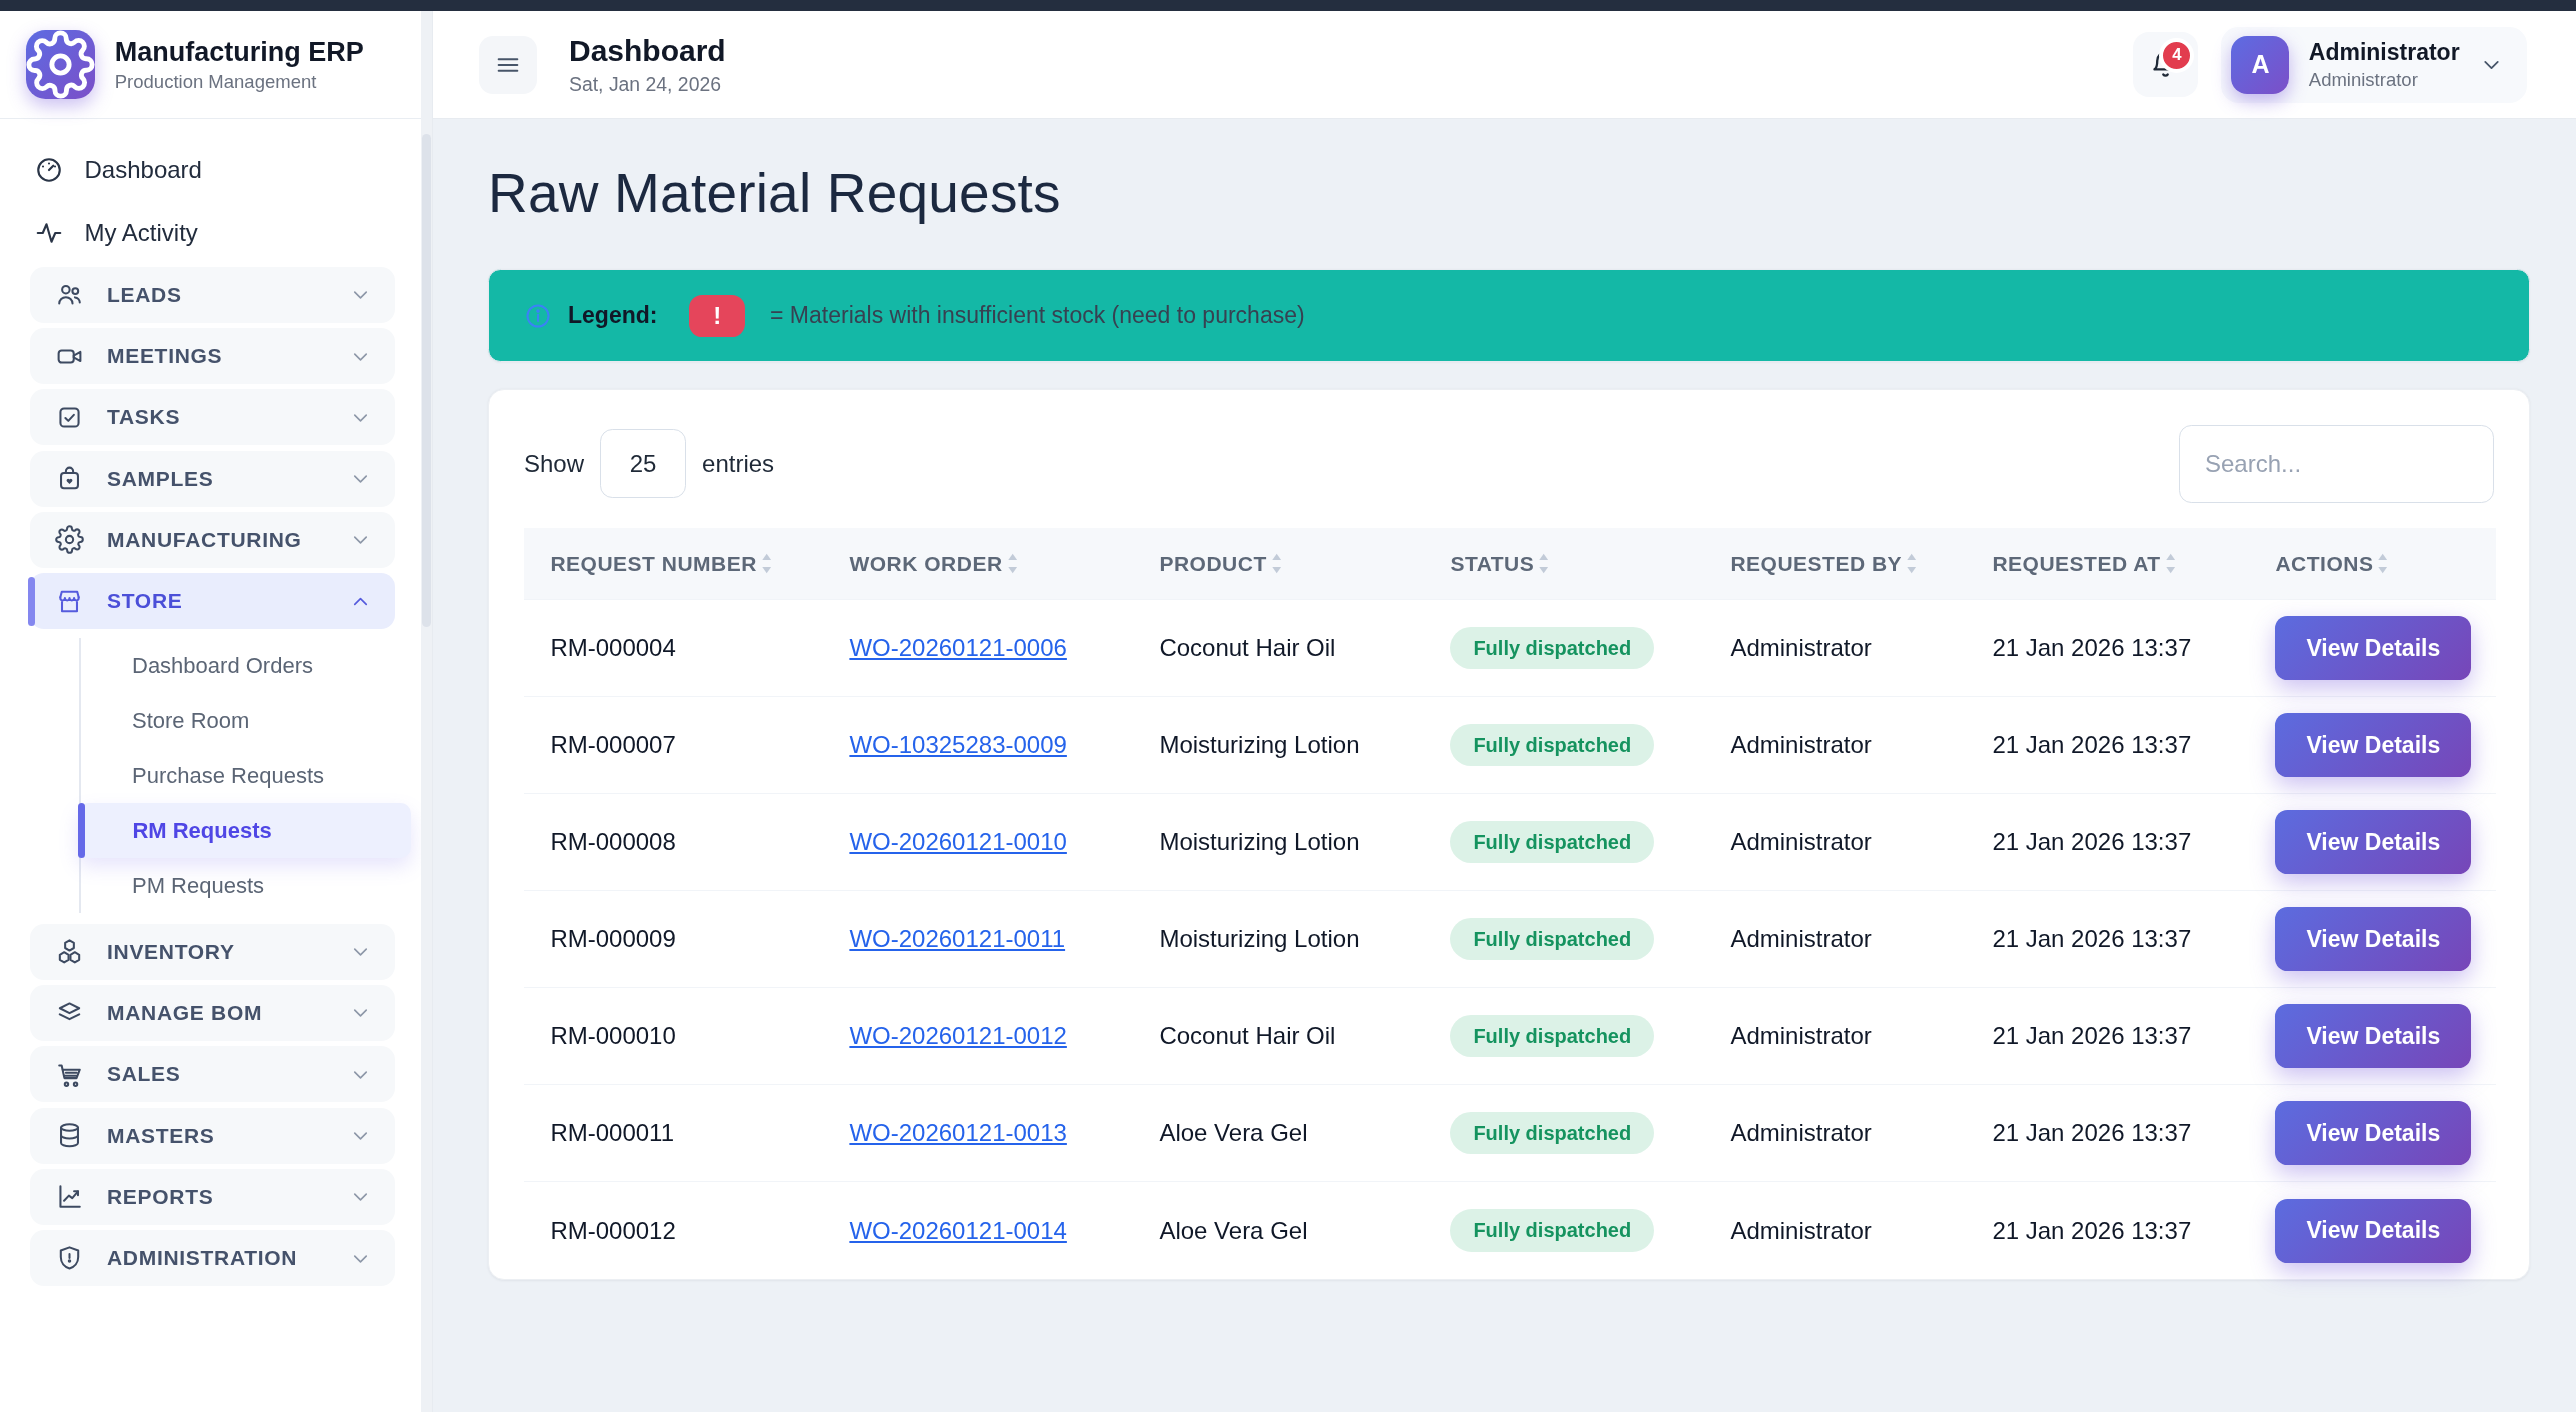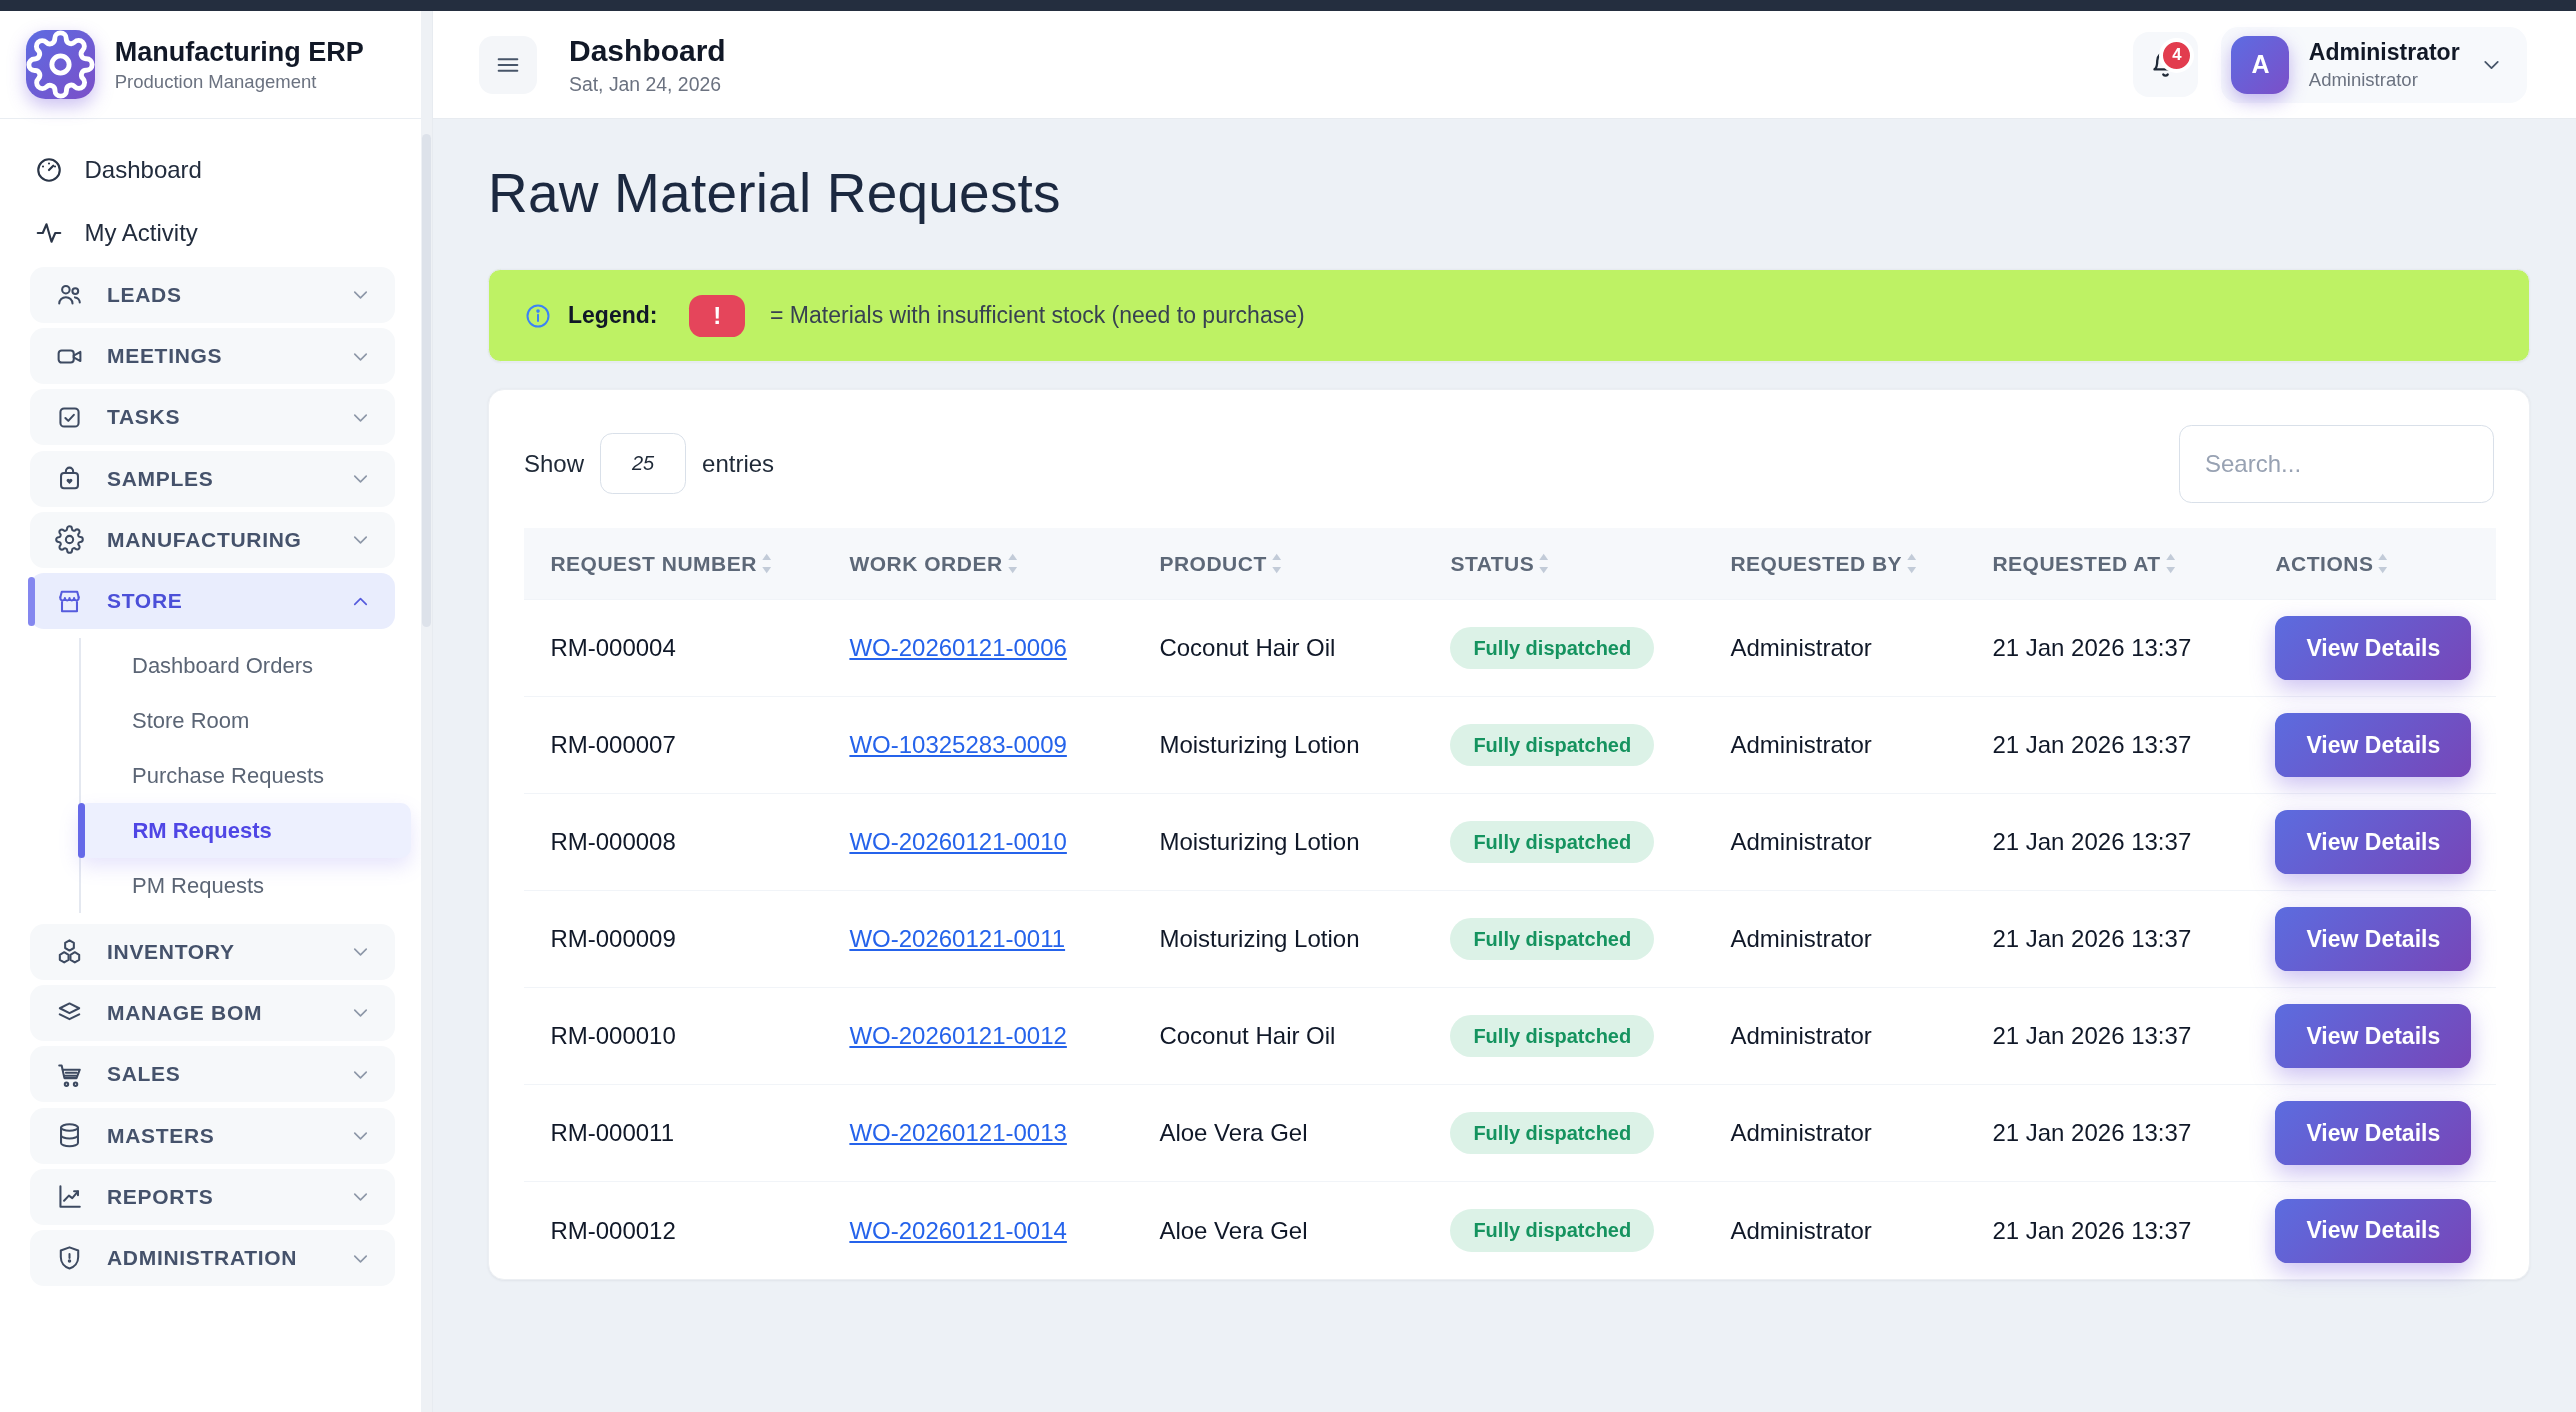--- a/index.html
+++ b/index.html
@@ -80,38 +80,38 @@
     display:flex; align-items:center; justify-content:center; color:#fff;
     font-size:25px; font-weight:700; box-shadow:0 7px 17.6px rgba(109,77,218,.4); }
   .user-name { font-size:23px; font-weight:700; color:#111827; }
   .user-role { font-size:18.5px; color:#6b7280; margin-top:2.6px; }
   .user-chev { width:25px; height:25px; color:#475569; }
 
   
   .main { flex:1; padding:42px 46px 0 55px; overflow:hidden; }
   .page-title { font-size:55px; font-weight:400; color:#1c2940; letter-spacing:0.2px; }
 
-  .legend-card { margin-top:44px; background:#bef264; border:0.9px solid #e7ebf1;
+  .legend-card { margin-top:44px; background:#14b8a6; border:0.9px solid #e7ebf1;
     border-radius:12.3px; height:93px; display:flex; align-items:center; gap:16px;
     padding:0 35px; box-shadow:0 0.9px 1.8px rgba(16,24,40,.04); }
   .legend-info { width:28px; height:28px; color:#3b82f6; }
   .legend-label { font-size:23px; font-weight:700; color:#111827; margin-right:7px; }
   .legend-badge { width:56px; height:42px; border-radius:13.2px; background:#e5455b;
     color:#fff; font-size:24px; font-weight:700; display:flex; align-items:center;
     justify-content:center; margin:0 8.8px; }
   .legend-text { font-size:23px; color:#374151; }
 
   .table-card { margin-top:26.4px; background:#fff; border-radius:16px;
     border:0.9px solid #eceff3; box-shadow:0 0.9px 2.6px rgba(16,24,40,.06);
     padding:35px 35px 0 35px; }
   .controls { display:flex; align-items:center; margin-bottom:25px; }
   .ctl-text { font-size:24px; color:#1f2937; }
-  .entries-box { width:86px; height:61px; border:1.8px solid #d9e0e9; border-radius:12.3px;
-    display:flex; align-items:center; justify-content:center; font-size:20px;
-    color:#1f2937; margin:0 16px; cursor:pointer;font-style:italic; }
+  .entries-box { width:86px; height:69px; border:1.8px solid #d9e0e9; border-radius:12.3px;
+    display:flex; align-items:center; justify-content:center; font-size:24px;
+    color:#1f2937; margin:0 16px; cursor:pointer; }
   .search-input { margin-left:auto; width:315px; height:78px; border:1.8px solid #d9e0e9;
     border-radius:12.3px; padding:0 25px; font-size:24px; color:#1f2937; outline:none;
     font-family:inherit; background:#fff; }
   .search-input::placeholder { color:#98a2b3; }
 
   table { width:100%; border-collapse:collapse; table-layout:fixed; }
   thead tr { background:#f6f8fb; }
   th { height:72px; text-align:left; }
   .th-inner { display:flex; align-items:center; 
     padding:0 30px 0 26.4px; font-size:21px; font-weight:700; color:#5d6878;

